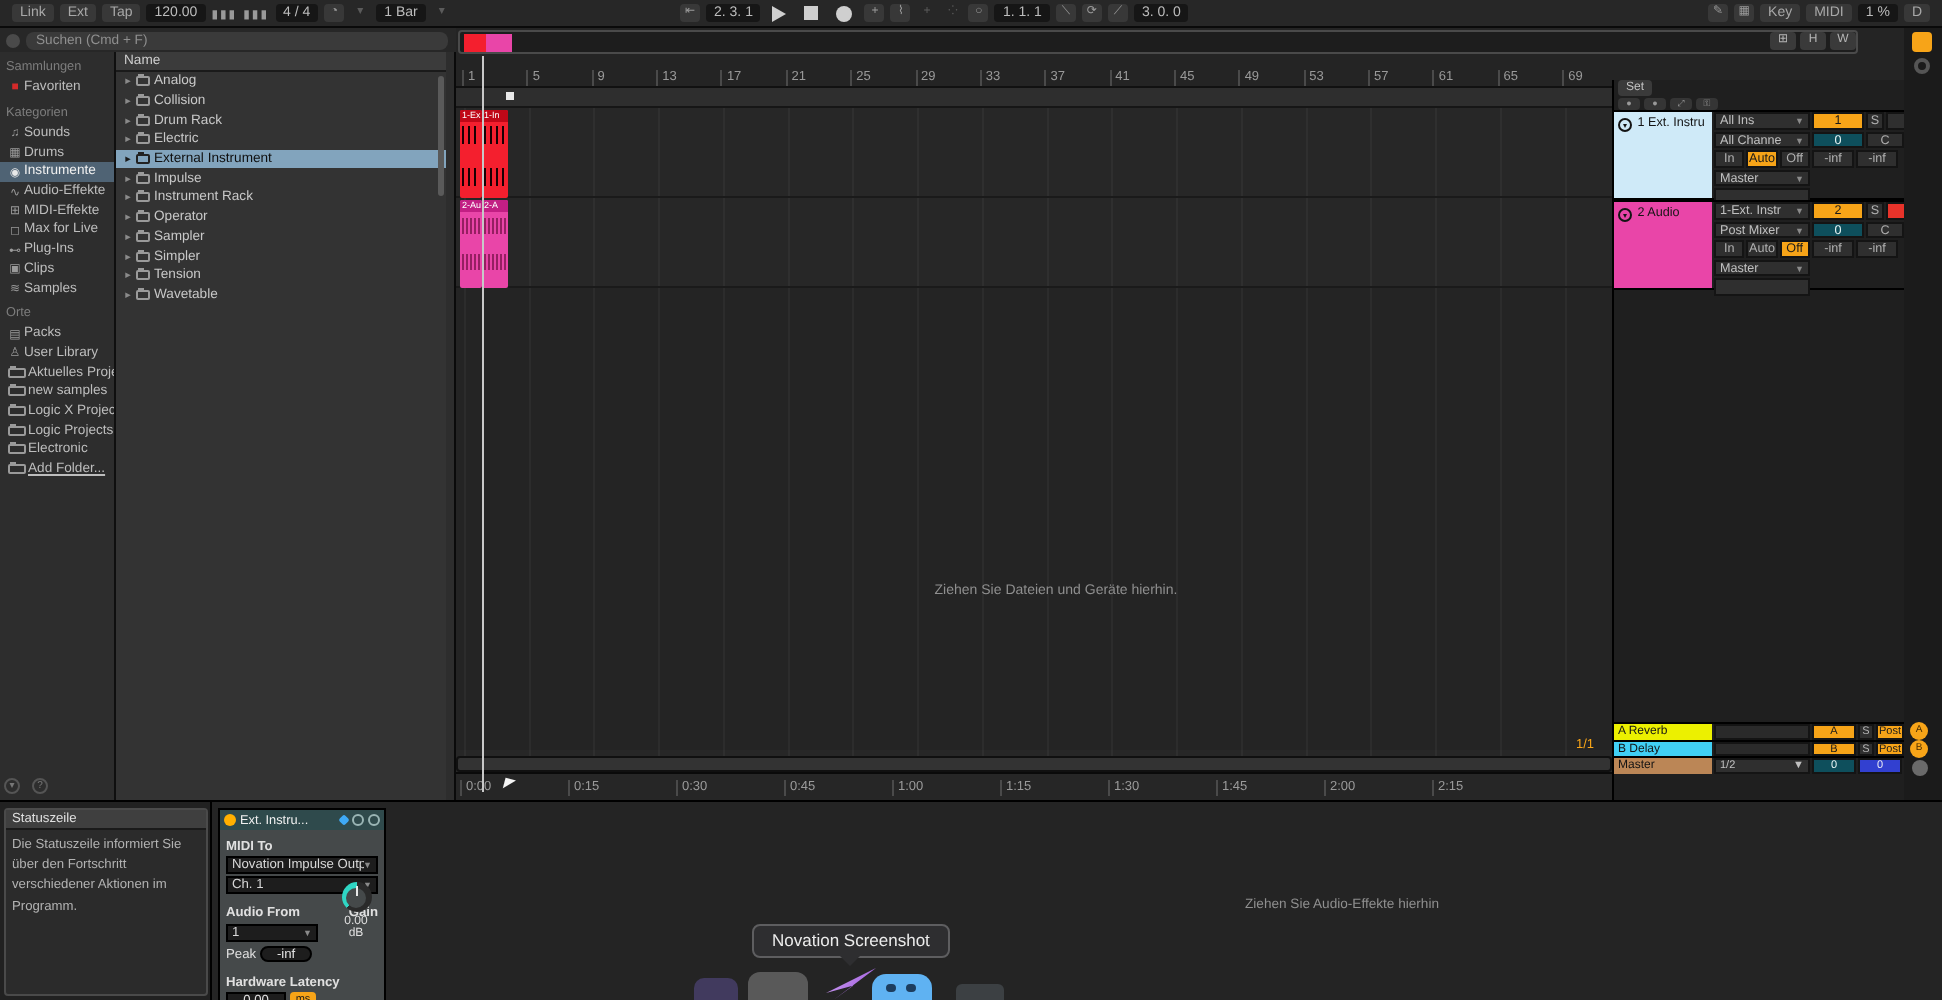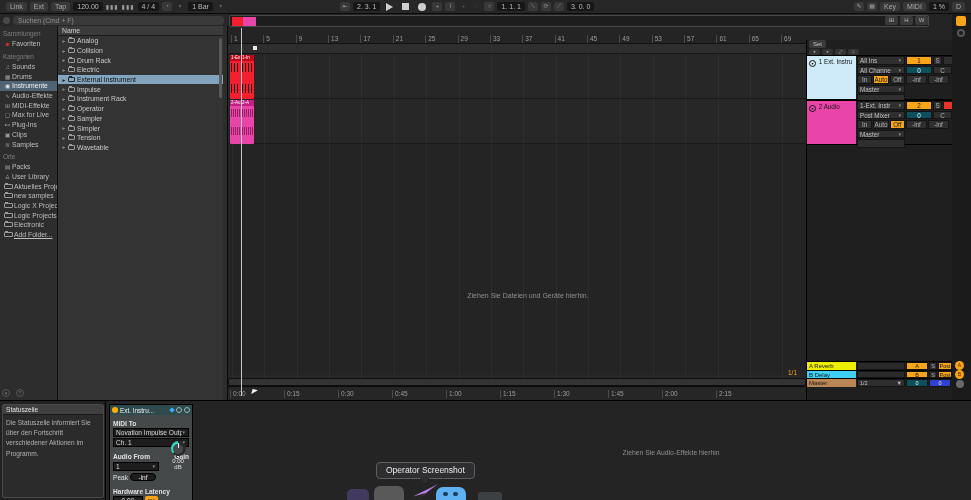--- a/index.html
+++ b/index.html
@@ -731,21 +731,21 @@
           <div id="lat-row">
             <span id="lat-box">0.00</span>
             <span id="ms-chip">ms</span>
           </div>
         </div>
       </div>
       <div id="fx-drop-hint">Ziehen Sie Audio-Effekte hierhin</div>
     </div>
   </div>
 
-  <div id="tooltip">Operator Screenshot</div>
+  <div id="tooltip">Novation Screenshot</div>
   <div class="dock-icon" id="dock-1"></div>
   <div class="dock-icon" id="dock-2"></div>
   <div class="dock-icon" id="dock-3"></div>
   <div class="dock-icon" id="dock-4">
       <i class="l"></i>
       <i class="r"></i>
     </div>
   <div class="dock-icon" id="dock-5"></div>
 </div>
 

